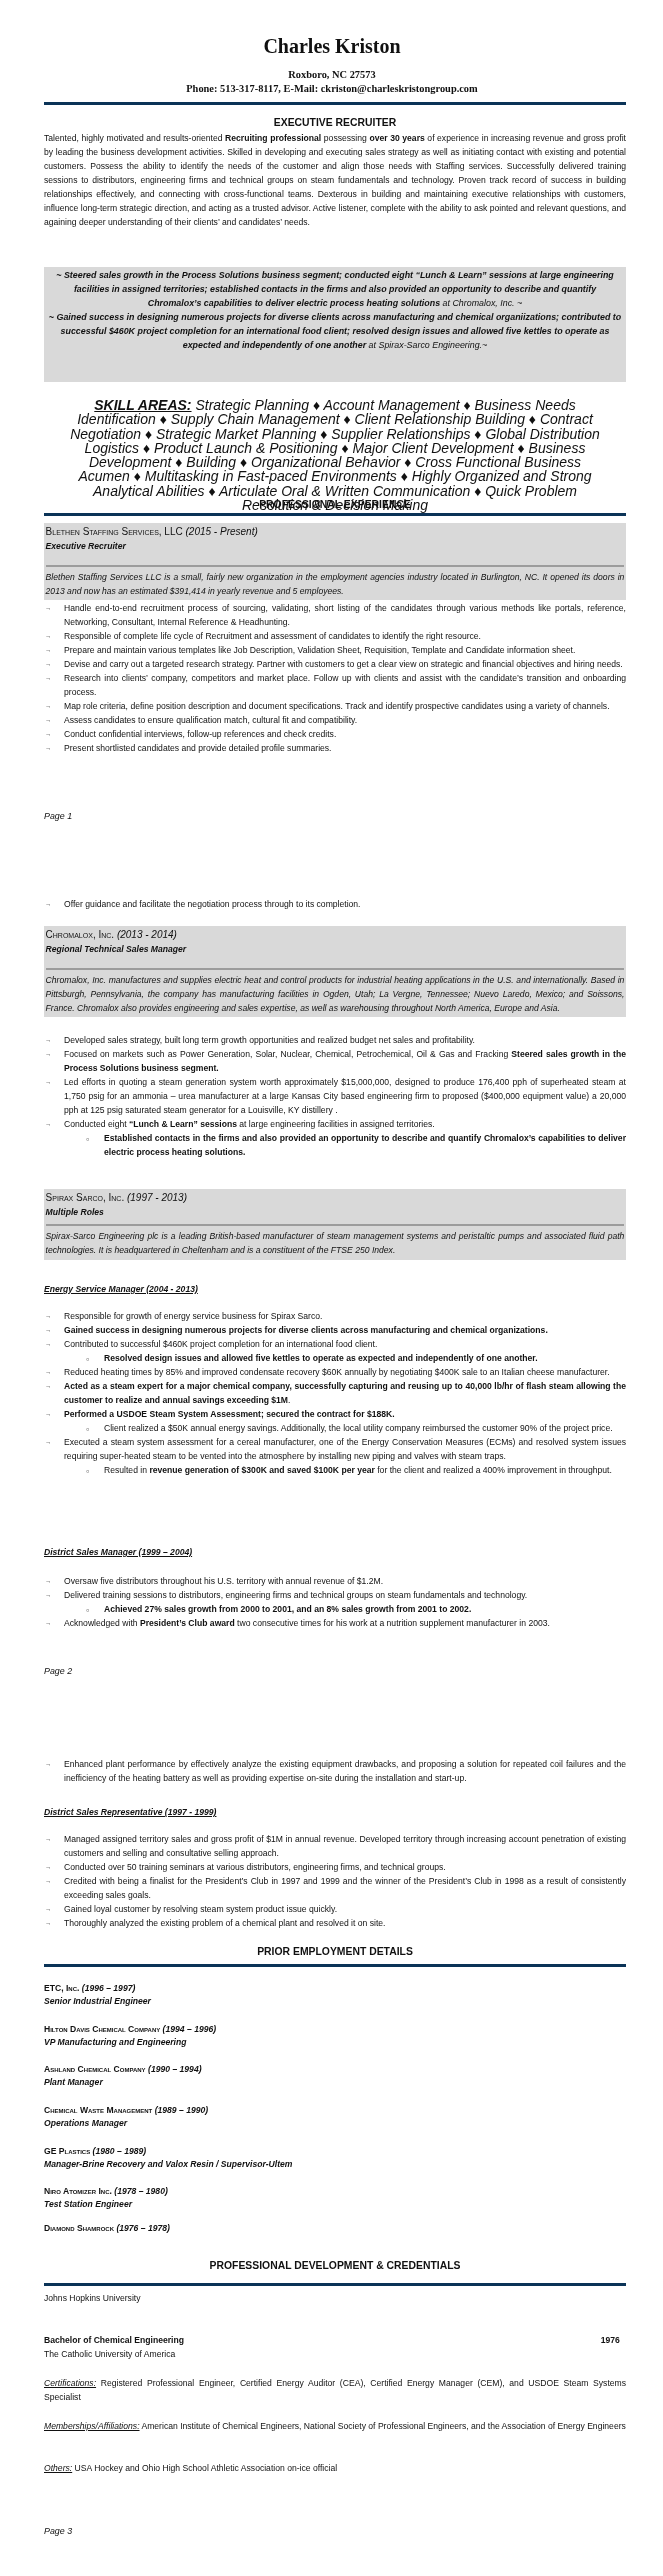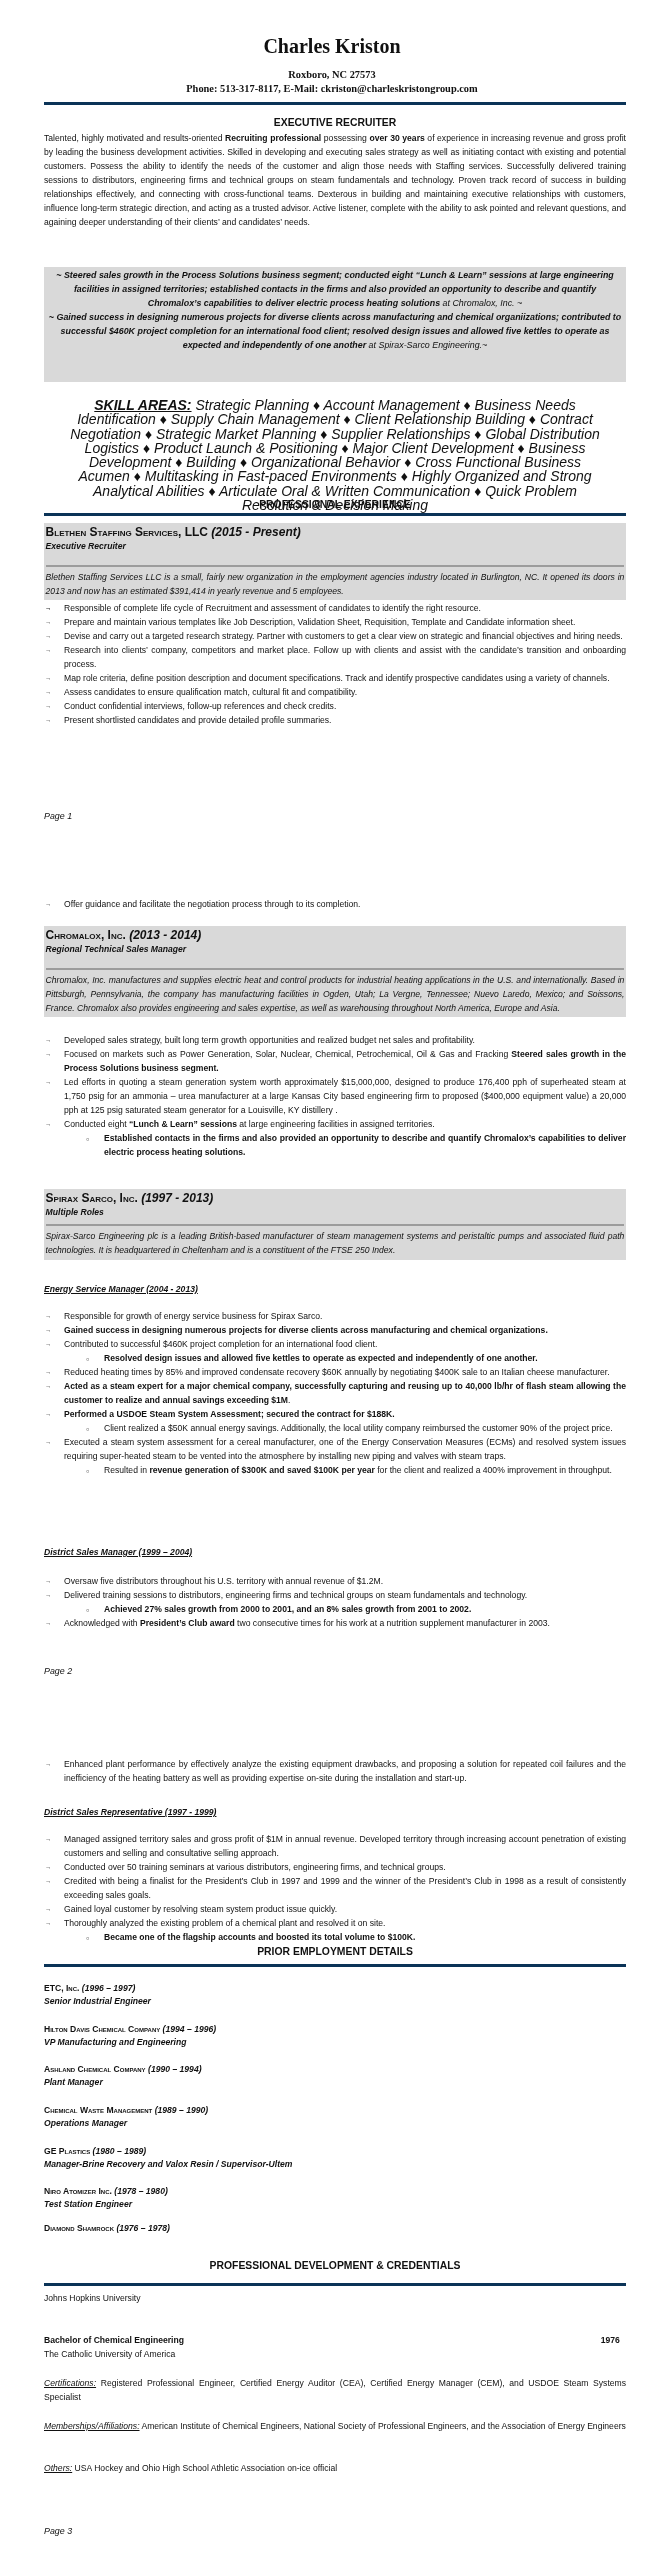--- a/index.html
+++ b/index.html
@@ -26,21 +26,21 @@
   .rule-navy { height: 2.6px; background: #0b3357; }
   .section-title { text-align: center; font-weight: bold; font-size: 10.4px; line-height: 13.5px; }
   .justify { text-align: justify; }
 
   .highlight-box { background: #d9d9d9; padding: 1px 3.1px 2.1px 3.1px; text-align: center;
     font-style: italic; font-size: 8.9px; line-height: 14px; }
   .skills { text-align: center; font-style: italic; font-size: 14px; line-height: 14.3px; padding: 0 21px; }
   .skills .lbl { font-weight: bold; text-decoration: underline; font-style: italic; }
 
   .job-box { background: #d9d9d9; padding: 2.1px 1.6px 0 1.6px; }
-  .job-box .company { font-weight: bold; font-size: 12px; line-height: 14px; font-variant: small-caps; }
+  .job-box .company { font-weight: normal; font-size: 10px; line-height: 14px; font-variant: small-caps; }
   .job-box .company .dates { font-style: italic; font-variant: normal; }
   .job-box .role { font-weight: bold; font-style: italic; line-height: 14px; }
   .job-box .gray-rule { height: 2.1px; background: #9c9c9c; margin-top: 11.5px; }
   .job-box .desc { font-style: italic; text-align: justify; padding: 3.1px 0 2.1px 0; }
 
   ul.arrow { list-style: none; }
   ul.arrow > li { position: relative; padding-left: 20px; text-align: justify; line-height: 14px; }
   ul.arrow > li .bullet { position: absolute; left: 1px; top: 0; font-size: 6.2px; }
   ul.circle { list-style: none; margin: 0; }
   ul.circle > li { position: relative; padding-left: 59px; text-align: justify; line-height: 14px; }
@@ -87,21 +87,21 @@
 <div class="abs rule-navy" style="top:513px;"></div>
 
 <div class="abs job-box" style="top:523px;">
   <div class="company"><span>Blethen Staffing Services, LLC</span> <span class="dates">(2015 - Present)</span></div>
   <div class="role">Executive Recruiter</div>
   <div class="gray-rule"></div>
   <div class="desc">Blethen Staffing Services LLC is a small, fairly new organization in the employment agencies industry located in Burlington, NC. It opened its doors in 2013 and now has an estimated $391,414 in yearly revenue and 5 employees.</div>
 </div>
 
 <ul class="abs arrow" style="top:601px;">
-  <li><span class="bullet">→</span></li>
+  <li><span class="bullet">→</span><span>Handle end-to-end recruitment process of sourcing, validating, short listing of the candidates through various methods like portals, reference, Networking, Consultant, Internal Reference &amp; Headhunting.</span></li>
   <li><span class="bullet">→</span><span>Responsible of complete life cycle of Recruitment and assessment of candidates to identify the right resource.</span></li>
   <li><span class="bullet">→</span><span>Prepare and maintain various templates like Job Description, Validation Sheet, Requisition, Template and Candidate information sheet.</span></li>
   <li><span class="bullet">→</span><span>Devise and carry out a targeted research strategy. Partner with customers to get a clear view on strategic and financial objectives and hiring needs.</span></li>
   <li><span class="bullet">→</span><span>Research into clients’ company, competitors and market place. Follow up with clients and assist with the candidate’s transition and onboarding process.</span></li>
   <li><span class="bullet">→</span><span>Map role criteria, define position description and document specifications. Track and identify prospective candidates using a variety of channels.</span></li>
   <li><span class="bullet">→</span><span>Assess candidates to ensure qualification match, cultural fit and compatibility.</span></li>
   <li><span class="bullet">→</span><span>Conduct confidential interviews, follow-up references and check credits.</span></li>
   <li><span class="bullet">→</span><span>Present shortlisted candidates and provide detailed profile summaries.</span></li>
 </ul>
 
@@ -179,23 +179,20 @@
 </ul>
 
 <div class="abs" style="top:1805px;"><span class="subrole">District Sales Representative (1997 - 1999)</span></div>
 
 <ul class="abs arrow tight" style="top:1832px;">
   <li><span class="bullet">→</span><span>Managed assigned territory sales and gross profit of $1M in annual revenue. Developed territory through increasing account penetration of existing customers and selling and consultative selling approach.</span></li>
   <li><span class="bullet">→</span><span>Conducted over 50 training seminars at various distributors, engineering firms, and technical groups.</span></li>
   <li><span class="bullet">→</span><span>Credited with being a finalist for the President’s Club in 1997 and 1999 and the winner of the President’s Club in 1998 as a result of consistently exceeding sales goals.</span></li>
   <li><span class="bullet">→</span><span>Gained loyal customer by resolving steam system product issue quickly.</span></li>
   <li><span class="bullet">→</span><span>Thoroughly analyzed the existing problem of a chemical plant and resolved it on site.</span>
-    <ul class="circle">
-      <li style="padding-left:40px;"><span class="bullet" style="left:22px;">○</span><span class="b">Became one of the flagship accounts and boosted its total volume to $100K.</span></li>
-    </ul>
   </li>
 </ul>
 
 <div class="abs section-title" style="top:1945px;">PRIOR EMPLOYMENT DETAILS</div>
 <div class="abs rule-navy" style="top:1964px;"></div>
 
 <div class="abs prior" style="top:1982px;">
   <div style="height:41px;">
     <div class="company"><span>ETC, Inc.</span> <span class="dates">(1996 – 1997)</span></div>
     <div class="role">Senior Industrial Engineer</div>

